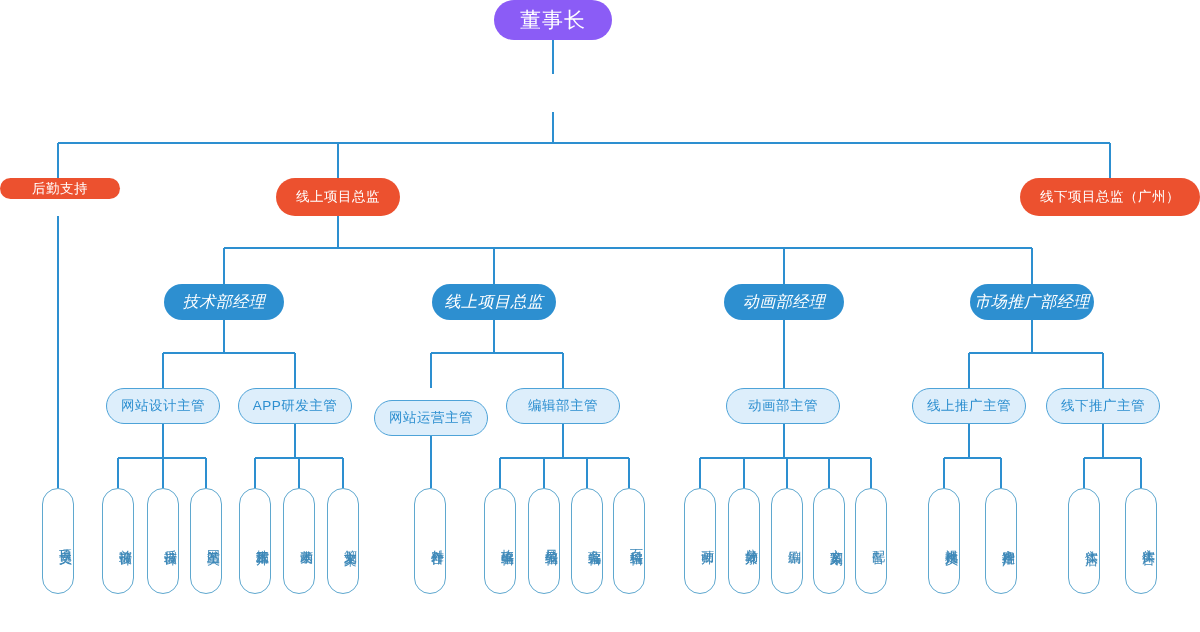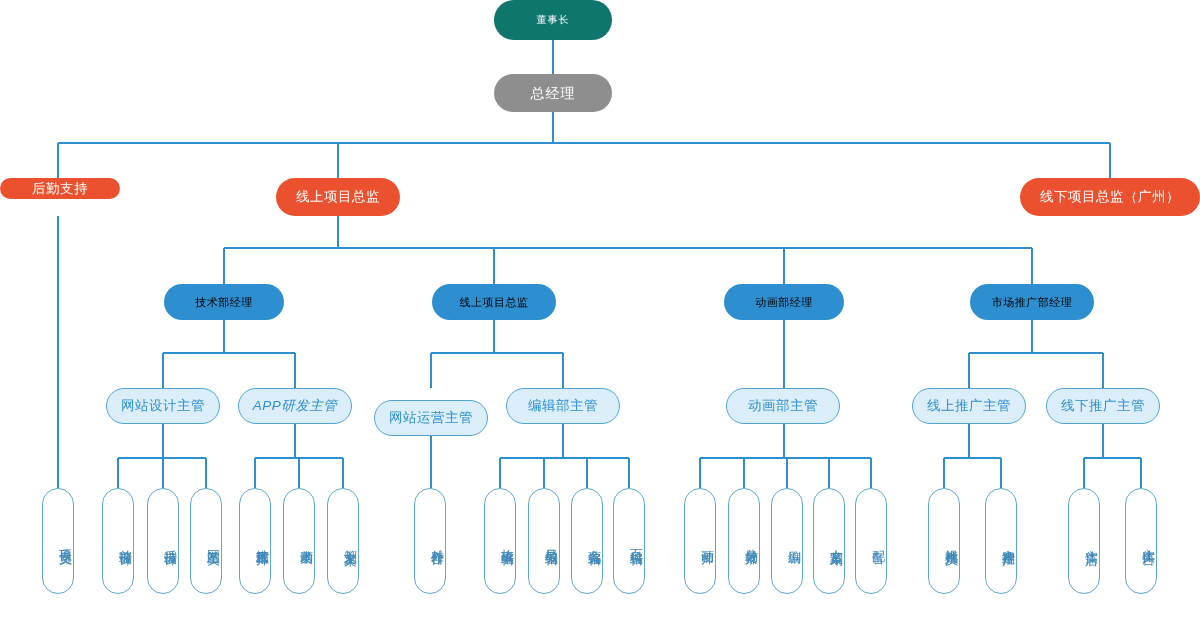--- a/index.html
+++ b/index.html
@@ -28,24 +28,24 @@
     align-items: center;
     justify-content: center;
     text-align: center;
     white-space: nowrap;
     line-height: 1.15;
     z-index: 3;
   }
 
   
   .n-exec {
-    background: #0f766e;
+    background: #8b5cf6;
     color: #ffffff;
     border-radius: 22px;
-    font-size: 10px;
+    font-size: 21px;
     letter-spacing: 1px;
   }
   
   .n-gm {
     background: #8e8e8e;
     color: #ffffff;
     border-radius: 22px;
     font-size: 14px;
     letter-spacing: 1px;
   }
@@ -53,24 +53,25 @@
   .n-dir {
     background: #ec512f;
     color: #ffffff;
     border-radius: 20px;
     font-size: 13.5px;
     letter-spacing: 0.5px;
   }
   
   .n-mgr {
     background: #2d8fd0;
-    color: #000000;
+    color: #ffffff;
     border-radius: 18px;
-    font-size: 11px;
+    font-size: 16px;
     letter-spacing: 0.5px;
+    font-style: italic;
   }
   
   .n-sup {
     background: #ddeefb;
     color: #2d8fd0;
     border: 1px solid #4ea3d8;
     border-radius: 18px;
     font-size: 13.5px;
     letter-spacing: 0.5px;
   }
@@ -158,23 +159,20 @@
       <path d="M1103,424 L1103,458" stroke="#2d8fd0" stroke-width="1.2" fill="none" shape-rendering="crispEdges"></path>
       <path d="M1084,458 L1141,458" stroke="#2d8fd0" stroke-width="1.2" fill="none" shape-rendering="crispEdges"></path>
       <path d="M1084,458 L1084,488" stroke="#2d8fd0" stroke-width="1.2" fill="none" shape-rendering="crispEdges"></path>
       <path d="M1141,458 L1141,488" stroke="#2d8fd0" stroke-width="1.2" fill="none" shape-rendering="crispEdges"></path>
     </svg>
 
   <div class="node n-exec" style="left: 494px; top: 0px; width: 118px; height: 40px;">
     <span>董事长</span>
   </div>
 
-  <div class="node n-gm" style="left: 494px; top: 74px; width: 118px; height: 38px;">
-    <span>总经理</span>
-  </div>
 
   <div id="directors-layer">
       <div class="node n-dir" style="left: 0px; top: 178px; width: 120px; height: 21px;">
         <span>后勤支持</span>
       </div>
       <div class="node n-dir" style="left: 276px; top: 178px; width: 124px; height: 38px;">
         <span>线上项目总监</span>
       </div>
       <div class="node n-dir" style="left: 1020px; top: 178px; width: 180px; height: 38px;">
         <span>线下项目总监（广州）</span>
@@ -191,21 +189,21 @@
         <span>动画部经理</span>
       </div>
       <div class="node n-mgr" style="left: 970px; top: 284px; width: 124px; height: 36px;">
         <span>市场推广部经理</span>
       </div>
     </div>
   <div id="supervisors-layer">
       <div class="node n-sup" style="left: 106px; top: 388px; width: 114px; height: 36px;">
         <span>网站设计主管</span>
       </div>
-      <div class="node n-sup" style="left: 238px; top: 388px; width: 114px; height: 36px; font-style: italic;">
+      <div class="node n-sup" style="left: 238px; top: 388px; width: 114px; height: 36px;">
         <span>APP研发主管</span>
       </div>
       <div class="node n-sup" style="left: 374px; top: 400px; width: 114px; height: 36px;">
         <span>网站运营主管</span>
       </div>
       <div class="node n-sup" style="left: 506px; top: 388px; width: 114px; height: 36px;">
         <span>编辑部主管</span>
       </div>
       <div class="node n-sup" style="left: 726px; top: 388px; width: 114px; height: 36px;">
         <span>动画部主管</span>

